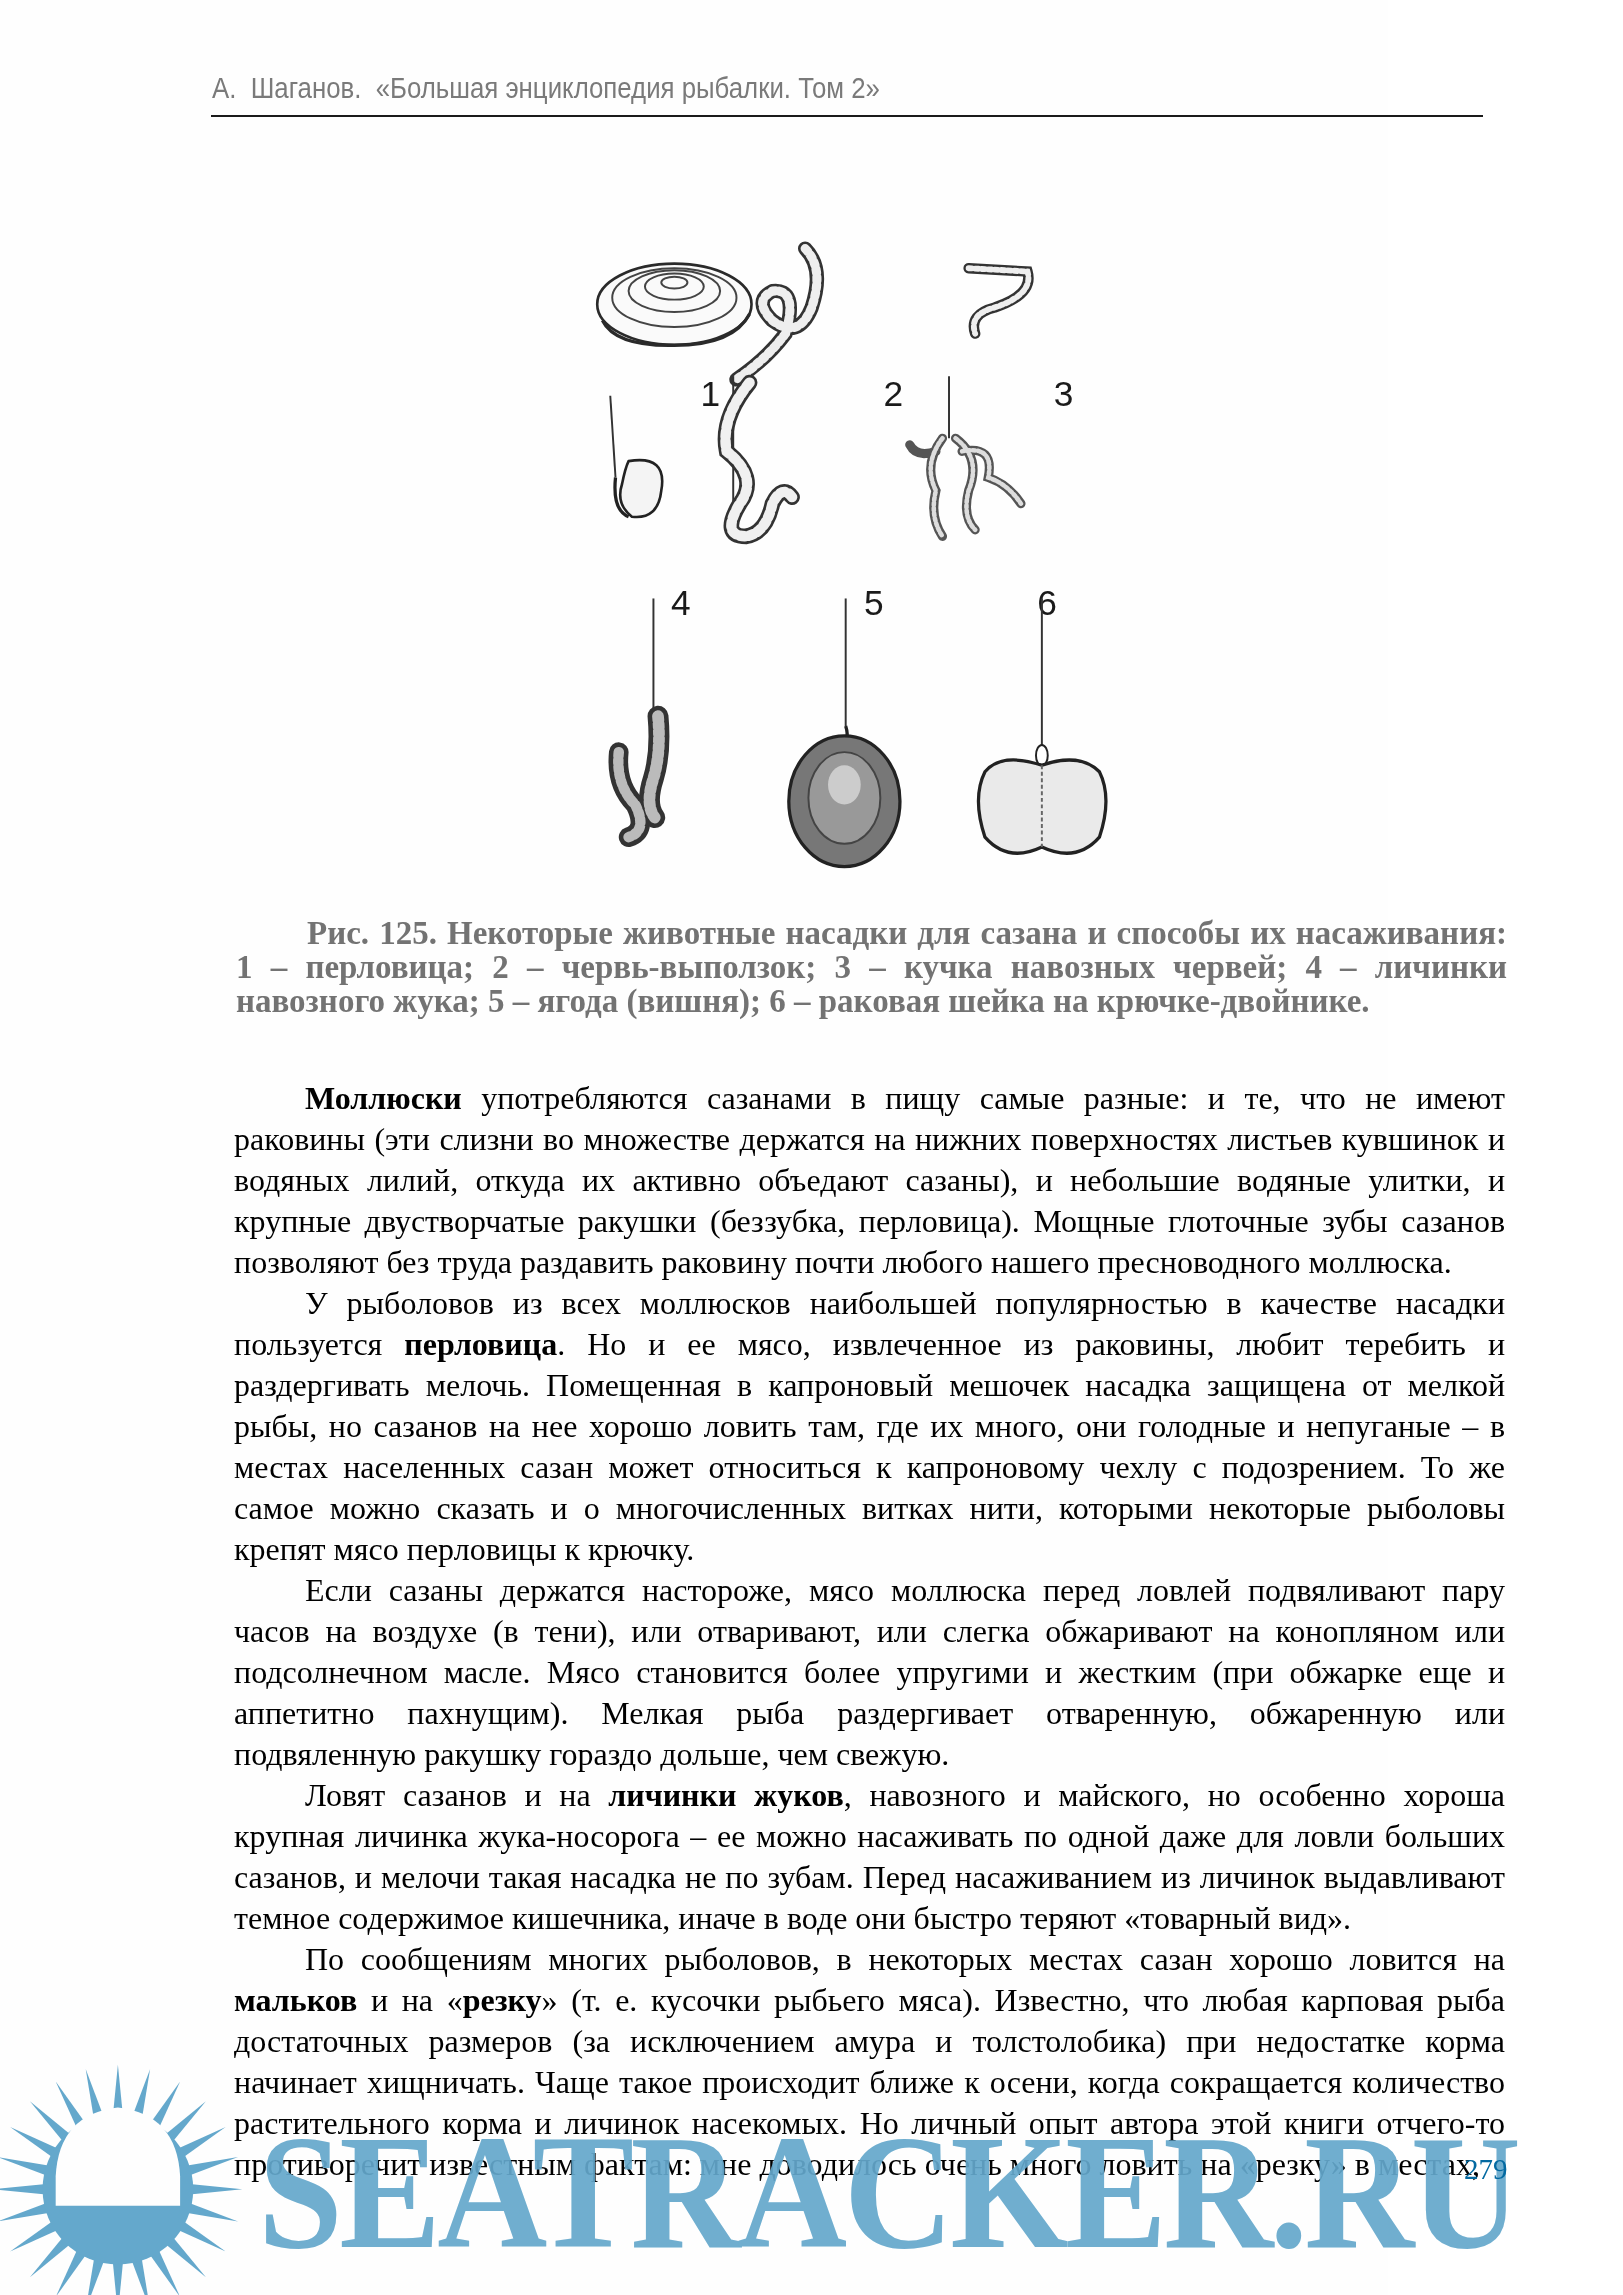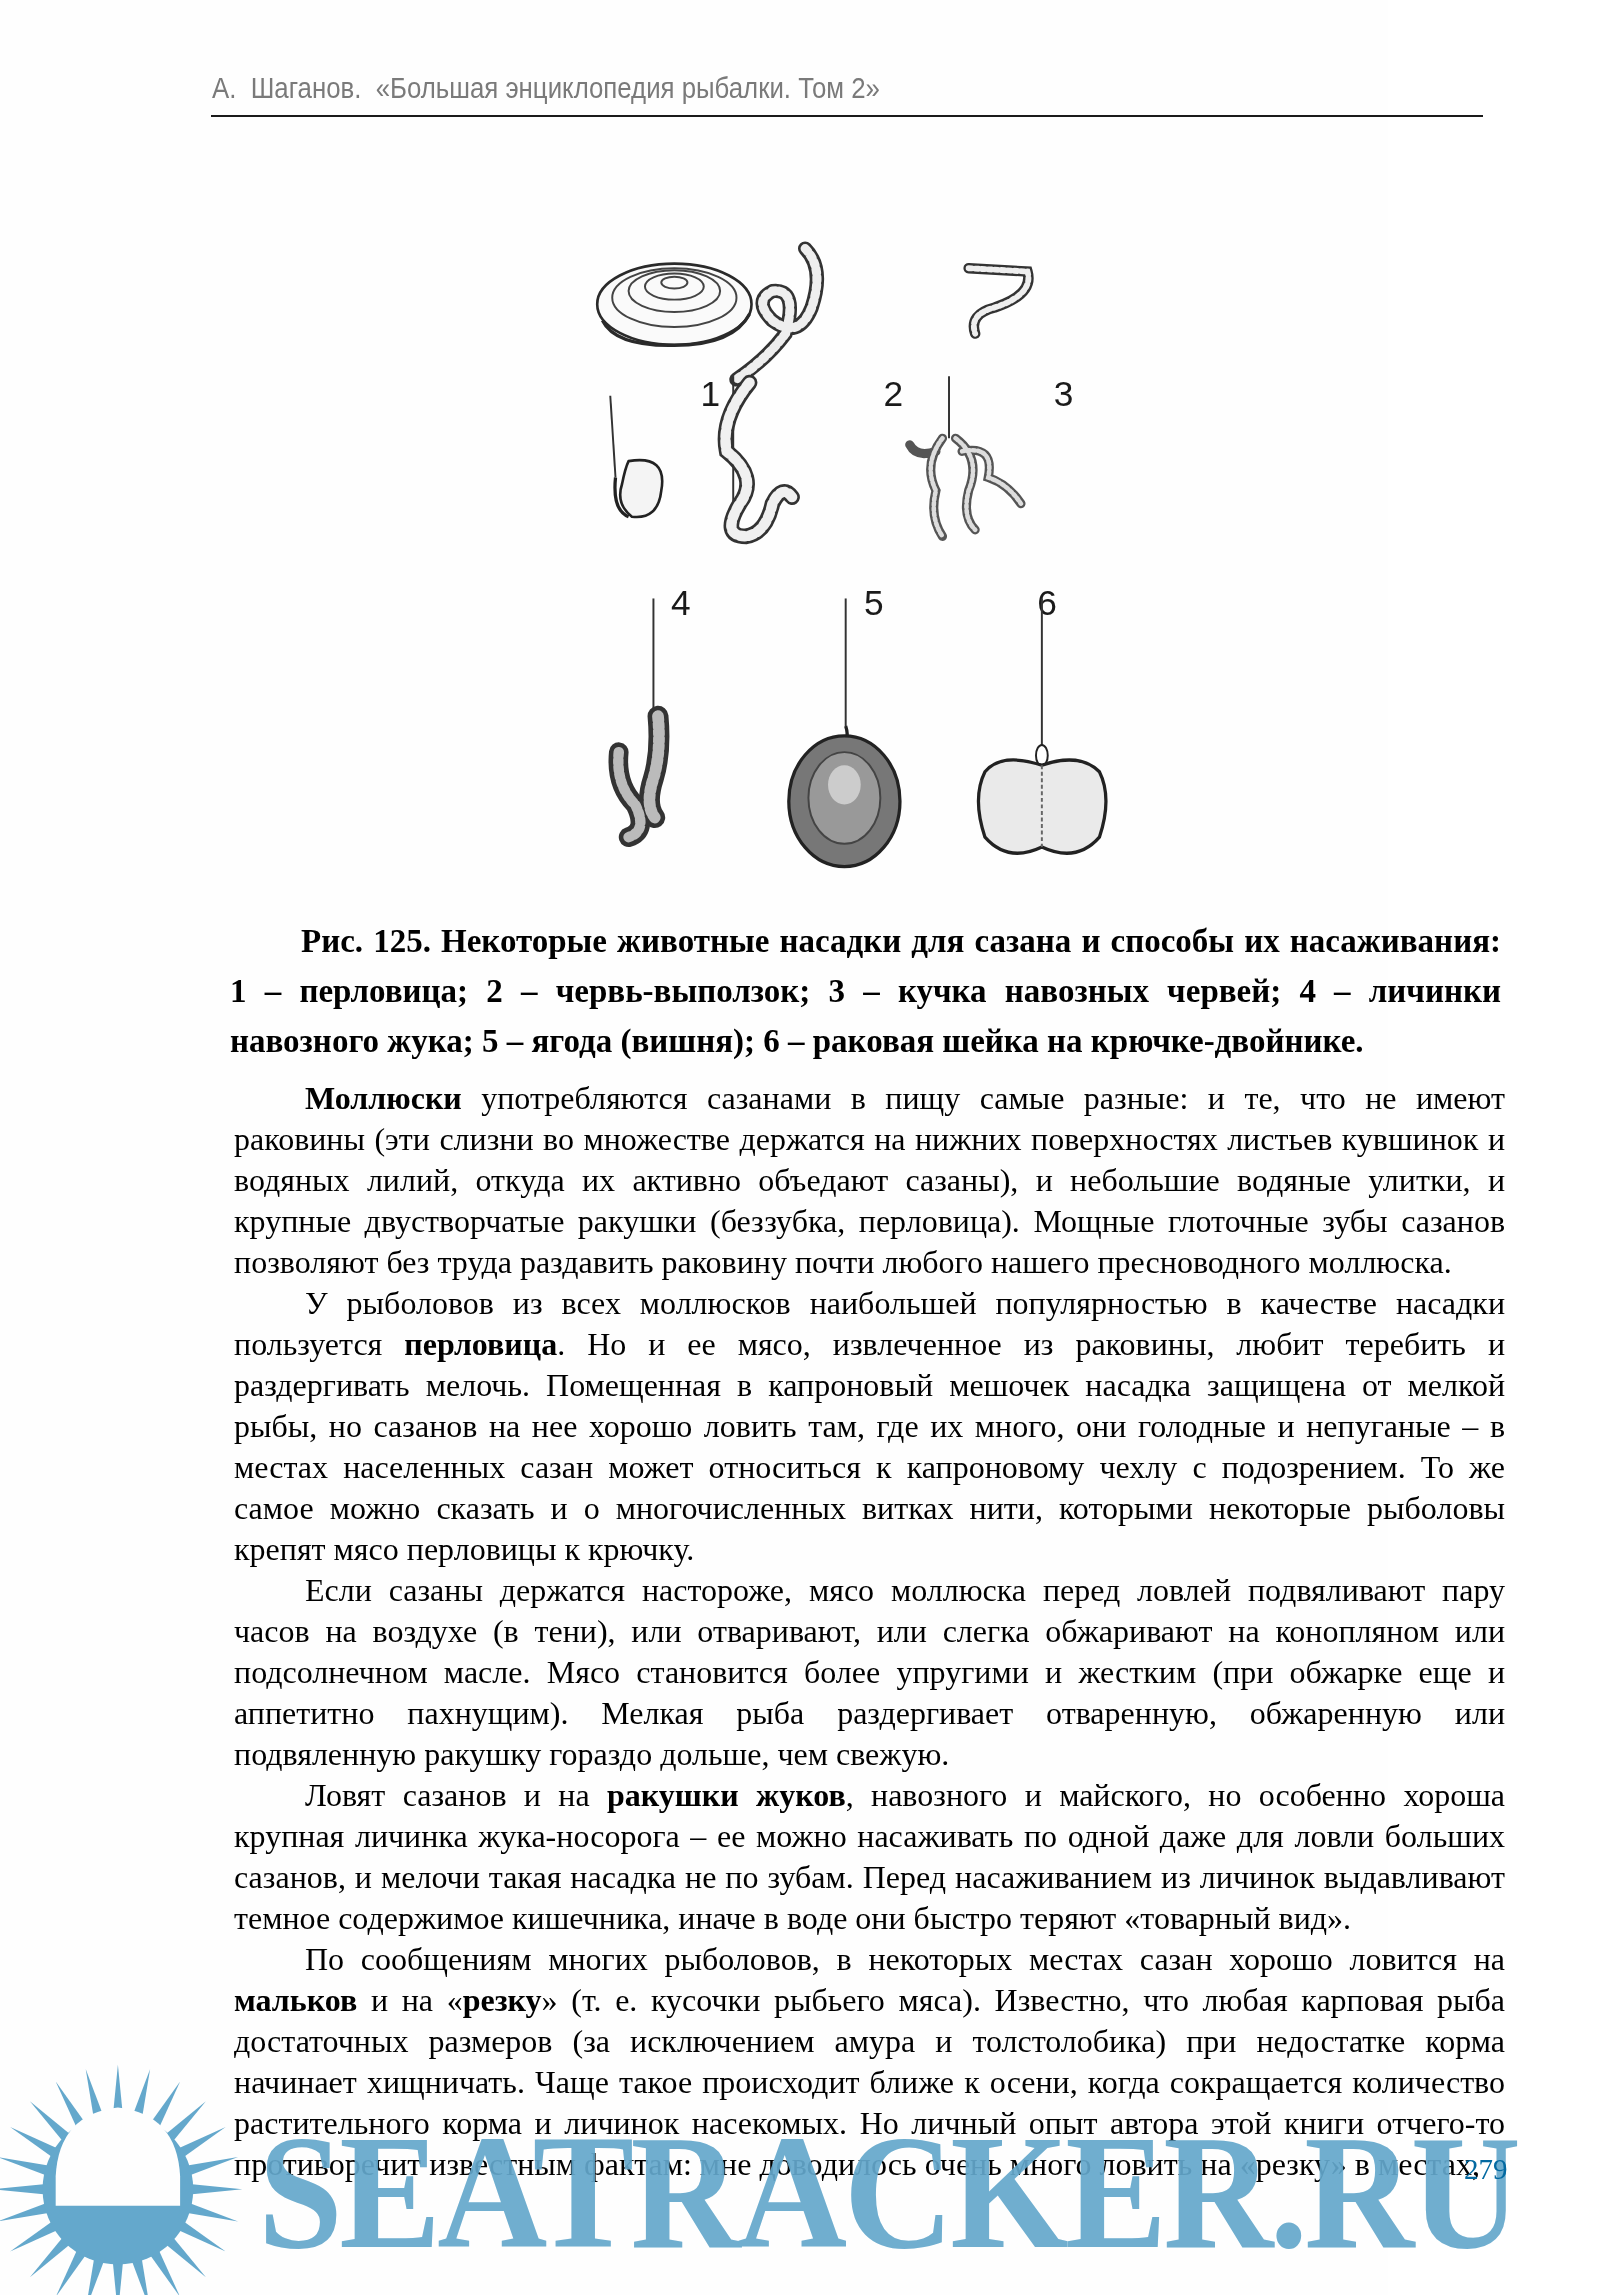--- a/index.html
+++ b/index.html
@@ -12,23 +12,23 @@
     color: #7a7a7a; letter-spacing: 0px; transform: scaleX(0.86); transform-origin: left top;
     white-space: pre;
   }
   .head-rule { position: absolute; left: 211px; top: 115px; width: 1272px; height: 2px; background: #1a1a1a; }
 
   .figure { position: absolute; left: 576px; top: 229px; width: 576px; height: 667px; }
   .figure svg { width: 100%; height: 100%; }
   .fig-num { font-family: "Liberation Sans", sans-serif; font-size: 54px; fill: #1a1a1a; }
 
   .caption {
-    position: absolute; left: 230px; top: 916px; width: 1271px;
+    position: absolute; left: 236px; top: 916px; width: 1271px;
     font-family: "Liberation Serif", serif; font-weight: bold; font-size: 33px;
-    line-height: 50px; color: #000000; text-align: justify;
+    line-height: 34px; color: #737373; text-align: justify;
   }
   .caption .indent { display: inline-block; width: 71px; }
 
   .body-text {
     position: absolute; left: 234px; top: 1078px; width: 1271px;
     font-family: "Liberation Serif", serif; font-size: 32px; line-height: 41px;
     color: #000;
   }
   .para { text-align: justify; text-indent: 71px; margin: 0; }
   .para b { font-weight: bold; }
@@ -120,21 +120,21 @@
       </g>
     </svg>
   </div>
 
   <div class="caption"><span class="indent"></span><span>Рис. 125. Некоторые животные насадки для сазана и способы их насаживания: 1 – перловица; 2 – червь-выползок; 3 – кучка навозных червей; 4 – личинки навозного жука; 5 – ягода (вишня); 6 – раковая шейка на крючке-двойнике.</span></div>
 
   <div class="body-text">
     <p class="para"><b>Моллюски</b><span> употребляются сазанами в пищу самые разные: и те, что не имеют раковины (эти слизни во множестве держатся на нижних поверхностях листьев кувшинок и водяных лилий, откуда их активно объедают сазаны), и небольшие водяные улитки, и крупные двустворчатые ракушки (беззубка, перловица). Мощные глоточные зубы сазанов позволяют без труда раздавить раковину почти любого нашего пресноводного моллюска.</span></p>
     <p class="para"><span>У рыболовов из всех моллюсков наибольшей популярностью в качестве насадки пользуется </span><b>перловица</b><span>. Но и ее мясо, извлеченное из раковины, любит теребить и раздергивать мелочь. Помещенная в капроновый мешочек насадка защищена от мелкой рыбы, но сазанов на нее хорошо ловить там, где их много, они голодные и непуганые – в местах населенных сазан может относиться к капроновому чехлу с подозрением. То же самое можно сказать и о многочисленных витках нити, которыми некоторые рыболовы крепят мясо перловицы к крючку.</span></p>
     <p class="para"><span>Если сазаны держатся настороже, мясо моллюска перед ловлей подвяливают пару часов на воздухе (в тени), или отваривают, или слегка обжаривают на конопляном или подсолнечном масле. Мясо становится более упругими и жестким (при обжарке еще и аппетитно пахнущим). Мелкая рыба раздергивает отваренную, обжаренную или подвяленную ракушку гораздо дольше, чем свежую.</span></p>
-    <p class="para"><span>Ловят сазанов и на </span><b>ракушки жуков</b><span>, навозного и майского, но особенно хороша крупная личинка жука-носорога – ее можно насаживать по одной даже для ловли больших сазанов, и мелочи такая насадка не по зубам. Перед насаживанием из личинок выдавливают темное содержимое кишечника, иначе в воде они быстро теряют «товарный вид».</span></p>
+    <p class="para"><span>Ловят сазанов и на </span><b>личинки жуков</b><span>, навозного и майского, но особенно хороша крупная личинка жука-носорога – ее можно насаживать по одной даже для ловли больших сазанов, и мелочи такая насадка не по зубам. Перед насаживанием из личинок выдавливают темное содержимое кишечника, иначе в воде они быстро теряют «товарный вид».</span></p>
     <p class="para"><span>По сообщениям многих рыболовов, в некоторых местах сазан хорошо ловится на </span><b>мальков</b><span> и на «</span><b>резку</b><span>» (т. е. кусочки рыбьего мяса). Известно, что любая карповая рыба достаточных размеров (за исключением амура и толстолобика) при недостатке корма начинает хищничать. Чаще такое происходит ближе к осени, когда сокращается количество растительного корма и личинок насекомых. Но личный опыт автора этой книги отчего-то противоречит известным фактам: мне доводилось очень много ловить на «резку» в местах,</span></p>
   </div>
 
   <div class="watermark">
     <svg width="262" height="241" viewBox="0 0 400 368" style="position:absolute;left:0;top:0">
       <g id="sun-rays" fill="#64a8cc">
           <polygon points="289.7150440471087,197.08740815276087 370,205 289.7150440471087,212.91259184723913"></polygon>
           <polygon points="288.02452404373344,225.75336611552106 363.525906994923,254.17561856947896 283.92866511135657,241.03931975178628"></polygon>
           <polygon points="278.9723112457444,253.00501647406762 344.5448267190434,300 271.05971939850525,266.7100275730411"></polygon>
           <polygon points="263.17529899583553,276.9852042919471 314.35028842544403,339.350288425444 251.98520429194716,288.17529899583553"></polygon>

